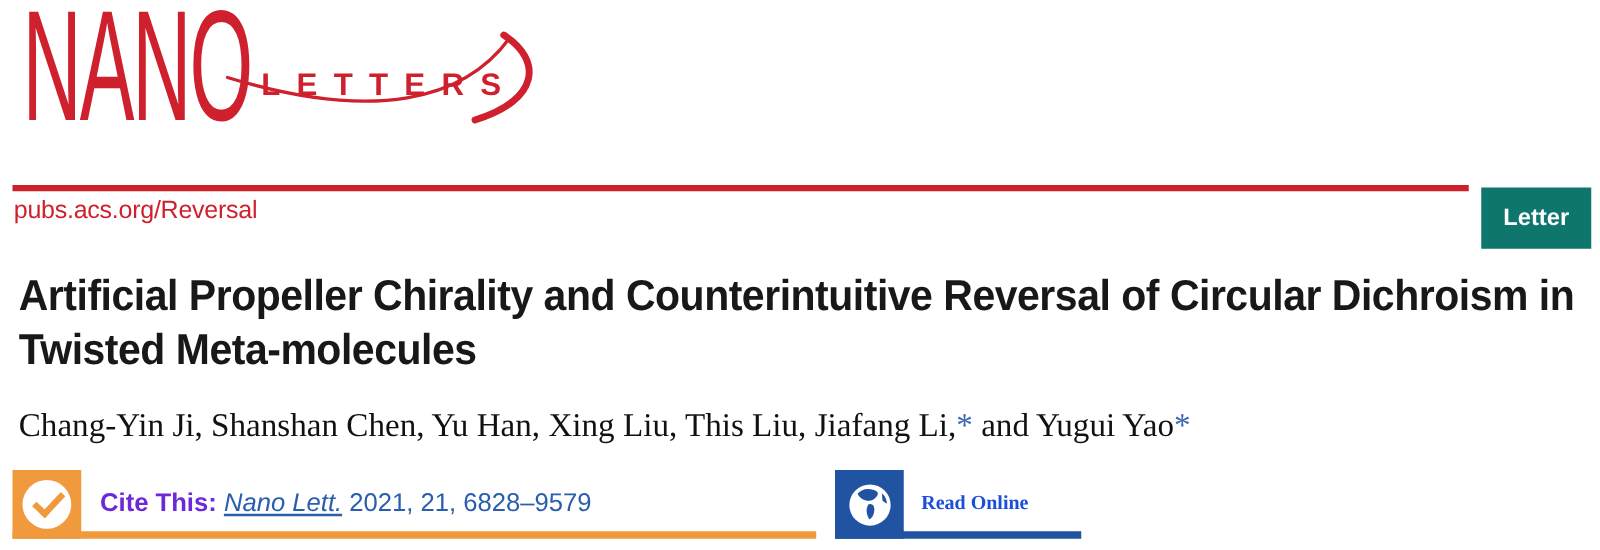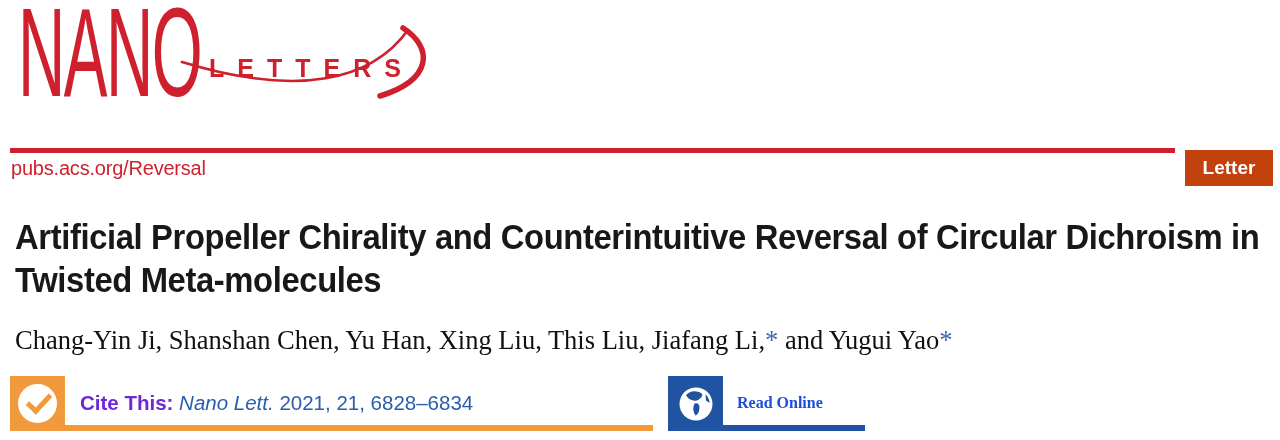--- a/index.html
+++ b/index.html
@@ -22,22 +22,22 @@
   }
   .logo-swoosh { position: absolute; left: 160px; top: 22px; }
 
   
   .rule { position: absolute; left: 10px; top: 148px; width: 1165px; height: 5px; background: #cf202e; }
   .pubs-url {
     position: absolute; left: 11px; top: 157px;
     font-size: 20px; color: #cf202e; text-decoration: none; letter-spacing: -0.2px;
   }
   .letter-badge {
-    position: absolute; left: 1185px; top: 150px; width: 88px; height: 36px;
-    background: #c2410c; color: #ffffff; font-size: 19px; font-weight: 600;
+    position: absolute; left: 1185px; top: 150px; width: 88px; height: 49px;
+    background: #0f766e; color: #ffffff; font-size: 19px; font-weight: 600;
     display: flex; align-items: center; justify-content: center;
   }
 
   
   .title {
     position: absolute; left: 15px; top: 216px; width: 1332px;
     font-size: 34.5px; line-height: 1.26; font-weight: 700; color: #181818;
     letter-spacing: -0.4px;
     transform: scaleX(0.95); transform-origin: left top;
   }
@@ -63,21 +63,21 @@
     width: 19px; height: 9px;
     border-left: 5.5px solid #F09A3D; border-bottom: 5.5px solid #F09A3D;
     transform: rotate(-47deg);
   }
   .cite-bar { position: absolute; left: 10px; top: 425px; width: 643px; height: 6px; background: #F09A3D; }
   .cite-text {
     position: absolute; left: 80px; top: 390px; font-size: 20.5px; line-height: 26px;
     white-space: nowrap; cursor: pointer;
   }
   .cite-label { font-weight: 700; color: #6d28d9; }
-  .cite-journal { font-style: italic; color: #2a5dab; }
+  .cite-journal { font-style: italic; color: #2a5dab; text-decoration: underline; }
   .cite-rest { color: #2a5dab; }
 
   
   .read-icon-box {
     position: absolute; left: 668px; top: 376px; width: 55px; height: 55px;
     background: #2153a3; display: flex; align-items: center; justify-content: center;
     cursor: pointer;
   }
   .read-bar { position: absolute; left: 668px; top: 425px; width: 197px; height: 6px; background: #2153a3; }
   .read-text {
@@ -107,21 +107,21 @@
   <span>Chang-Yin Ji, Shanshan Chen, Yu Han, Xing Liu, This Liu, Jiafang Li,</span><span class="star">*</span><span> and Yugui Yao</span><span class="star">*</span>
 </div>
 
 <div class="cite-icon-box">
   <div class="check-circle"></div>
 </div>
 <div class="cite-bar"></div>
 <div class="cite-text">
   <span class="cite-label">Cite This:</span>
   <span class="cite-journal">Nano Lett.</span>
-  <span class="cite-rest">2021, 21, 6828–6834</span>
+  <span class="cite-rest">2021, 21, 6828–9579</span>
 </div>
 
 <div class="read-icon-box">
   <svg width="40" height="40" viewBox="0 0 40 40">
     <circle cx="20" cy="20" r="16.5" fill="#ffffff"></circle>
     <path d="M10 11 Q15 5.5 23 8 Q28 9.5 25.5 13 Q22 17.5 17.5 16.5 Q12 15.5 10 11 Z" fill="#2153a3"></path>
     <path d="M18.5 19.5 Q23.5 18 23.5 24 Q23 30 19.5 31.5 Q16.5 27 17.5 22.5 Z" fill="#2153a3"></path>
     <path d="M29.5 10.5 Q33.5 14 33.5 19 L 30 16.5 Z" fill="#2153a3"></path>
   </svg>
 </div>

